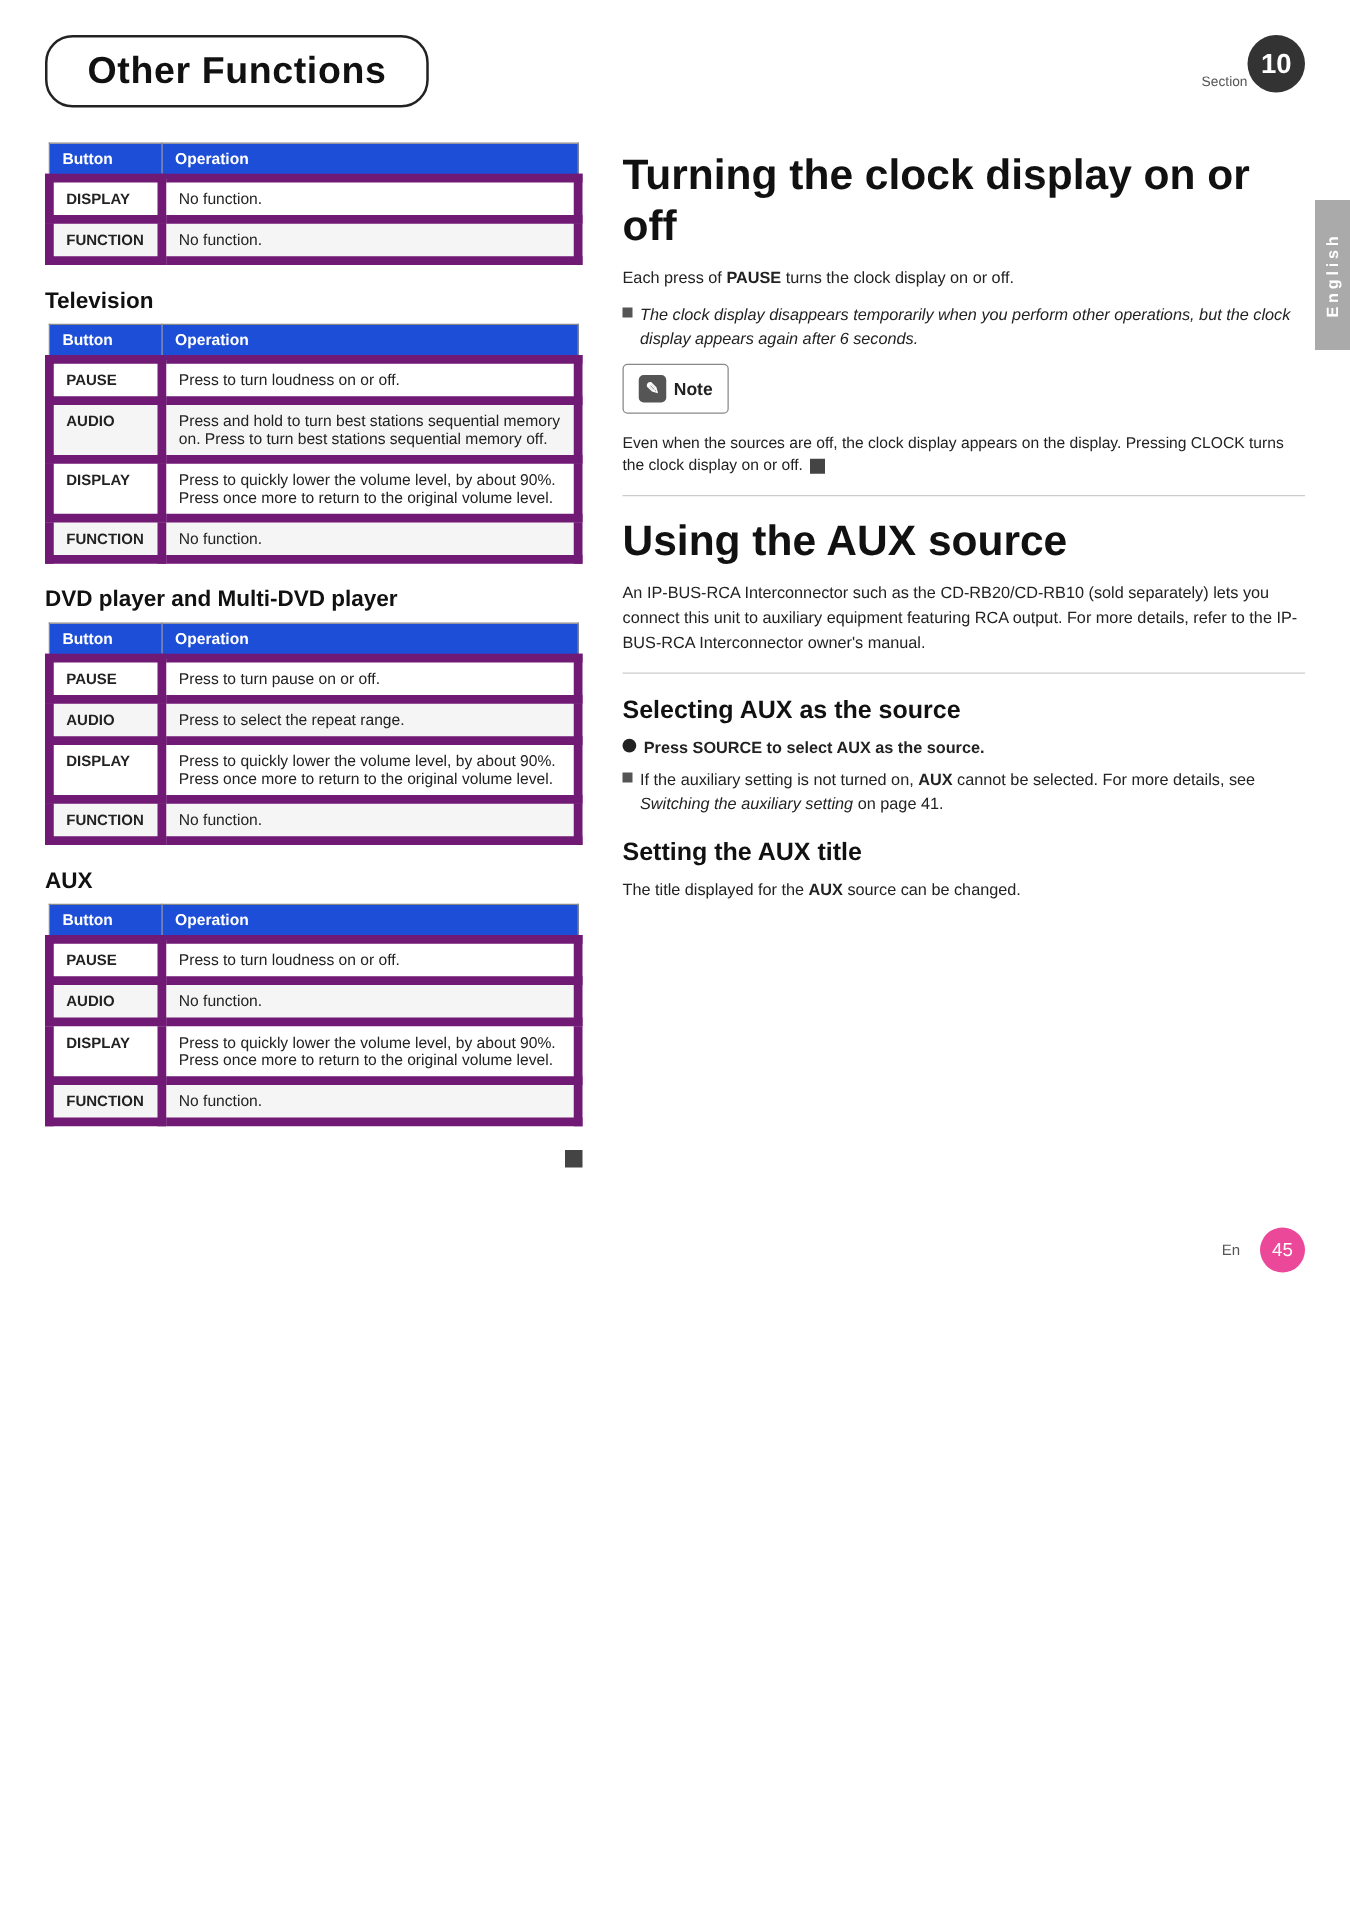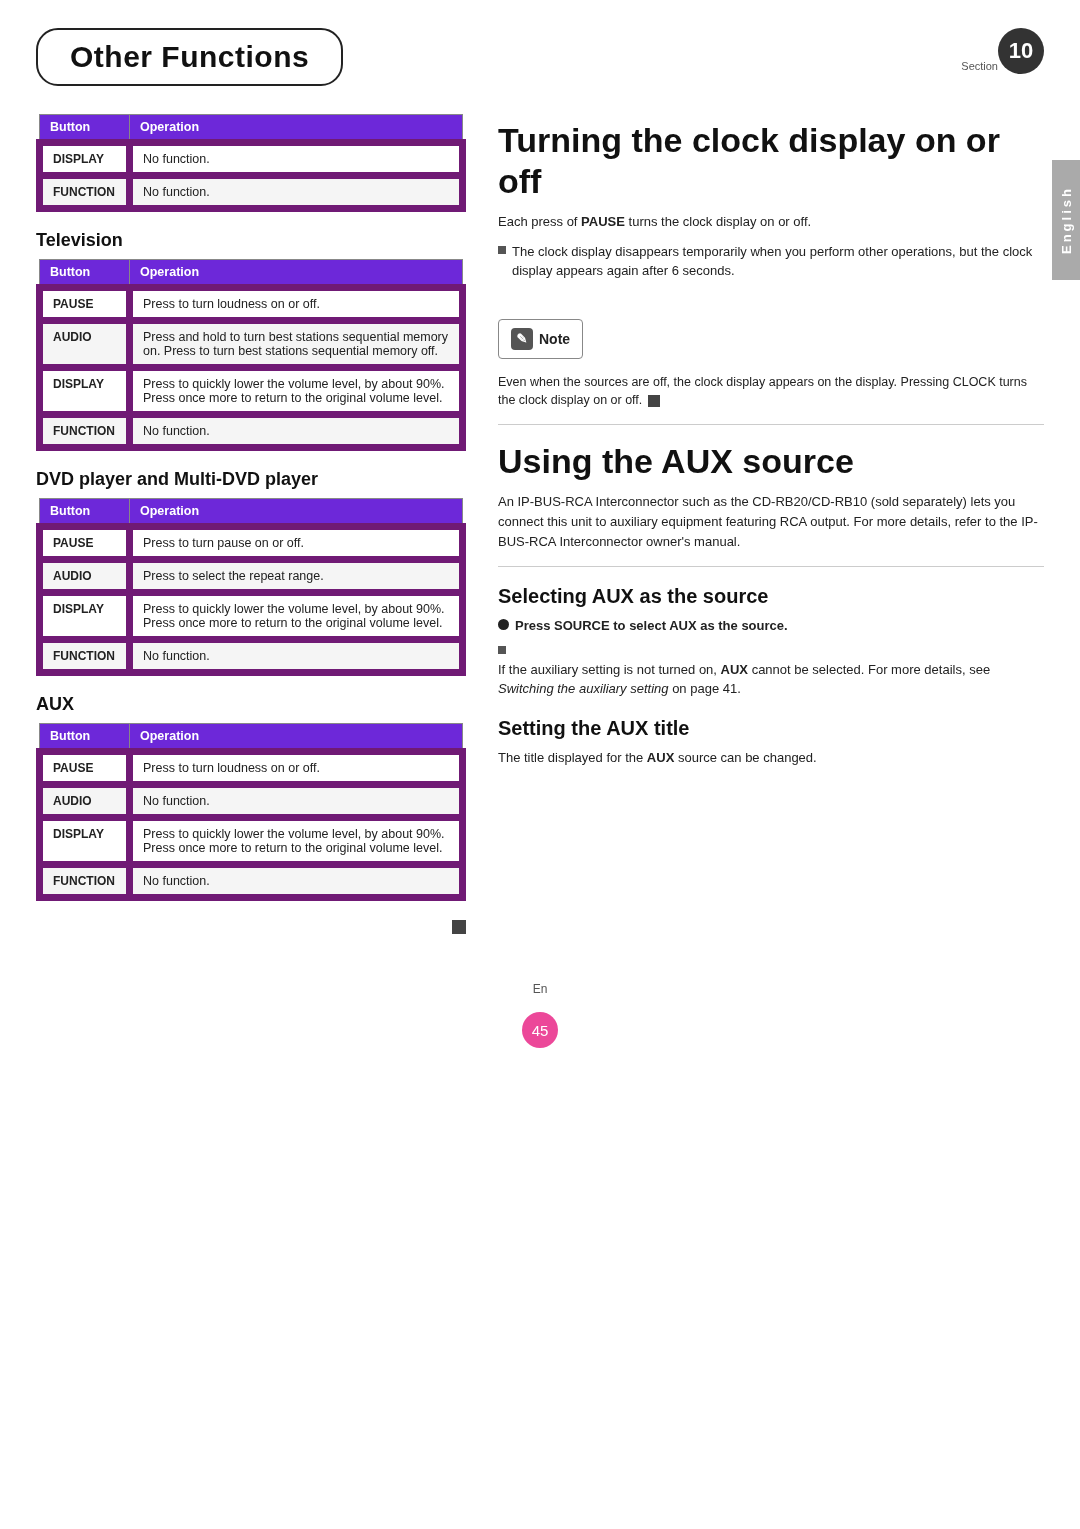--- a/index.html
+++ b/index.html
@@ -128,21 +128,21 @@
     }
 
     
     .func-table {
       width: 100%;
       border-collapse: collapse;
       margin-bottom: 18px;
     }
 
     .func-table th {
-      background: #6d28d9;
+      background: #1d4ed8;
       color: #fff;
       text-align: left;
       padding: 5px 10px;
       font-size: 12.5px;
       font-weight: bold;
       border: 1px solid #888;
     }
 
     .func-table td {
       padding: 6px 10px;
@@ -247,21 +247,20 @@
       vertical-align: middle;
     }
 
     
     .footer {
       display: flex;
       justify-content: flex-end;
       align-items: center;
       padding: 10px 36px 16px 36px;
       gap: 16px;
-      flex-direction: column;
     }
 
     .footer-lang {
       font-size: 12px;
       color: #555;
     }
 
     .footer-page {
       background: #ec4899;
       color: #fff;
@@ -431,21 +430,21 @@
     <div class="right-col">
 
       <div>
         <h2 class="section-heading-large">Turning the clock display on or off</h2>
 
 
         <p class="body-text" style="margin-left:0;">
           <span>Each press of </span><strong>PAUSE</strong><span> turns the clock display on or off.</span>
         </p>
 
-        <div class="bullet-item" style="margin-bottom:28px;">
+        <div class="bullet-item" style="margin-bottom:0;font-style:italic;">
           <div class="bullet-square"></div>
           <span class="bullet-text">The clock display disappears temporarily when you perform other operations, but the clock display appears again after 6 seconds.</span>
         </div>
 
         <div>
           <div class="note-box">
             <div class="note-icon">✎</div>
             <span class="note-label">Note</span>
           </div>
           <p class="note-text">
@@ -466,21 +465,21 @@
         <h3 class="section-heading-medium">Selecting AUX as the source</h3>
 
         <div class="bullet-item">
           <div class="bullet-circle"></div>
           <span class="bullet-text">
             <strong>Press SOURCE to select AUX as the source.</strong>
           </span>
         </div>
 
 
-        <div class="bullet-item" style="margin-bottom:14px;flex-direction:column;">
+        <div class="bullet-item" style="margin-bottom:14px;">
           <div class="bullet-square"></div>
           <span class="bullet-text">
             <span>If the auxiliary setting is not turned on, </span><strong>AUX</strong><span> cannot be selected. For more details, see </span><em>Switching the auxiliary setting</em><span> on page 41.</span>
           </span>
         </div>
 
         <h3 class="section-heading-medium">Setting the AUX title</h3>
         <p class="body-text">
           <span>The title displayed for the </span><strong>AUX</strong><span> source can be changed.</span>
         </p>

